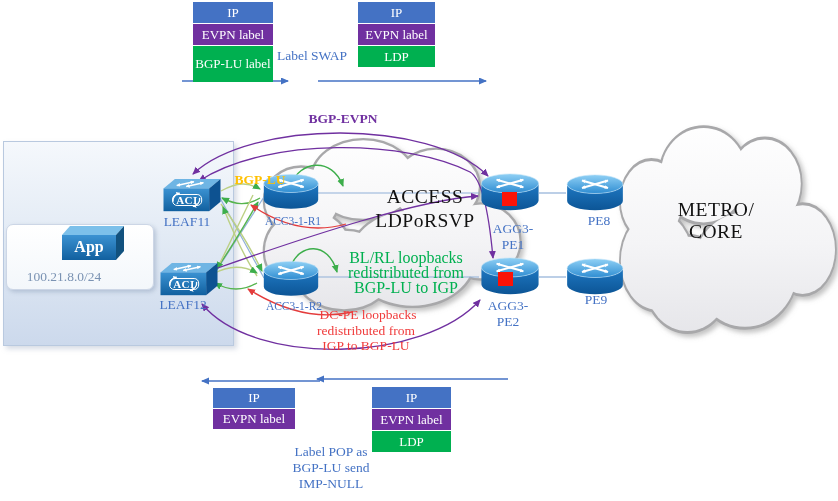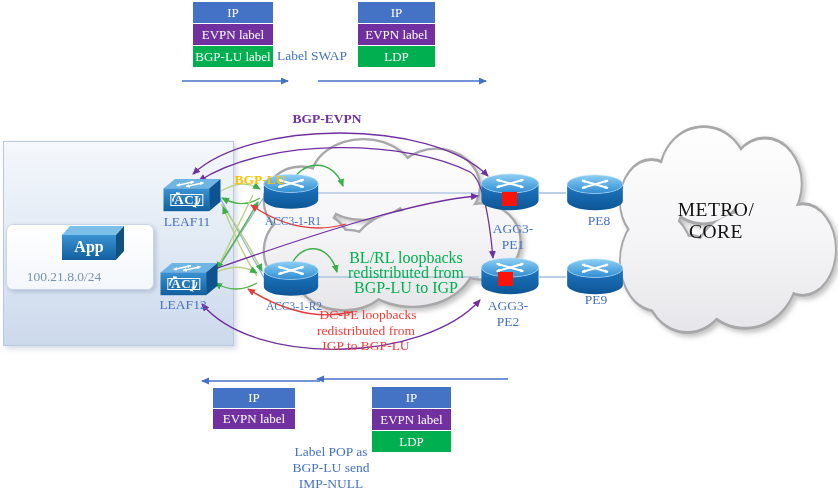--- a/index.html
+++ b/index.html
@@ -14,24 +14,24 @@
   svg#art{position:absolute;left:0;top:0;z-index:2;}
   #textlayer{position:absolute;left:0;top:0;width:718px;height:501px;z-index:3;pointer-events:none;text-align:right;}
   .lbl{position:absolute;transform:translate(-50%,-50%);white-space:nowrap;line-height:1.05;}
   .node-lbl{font-size:13.5px;color:#4472C4;}
   .small-lbl{font-size:11.5px;color:#4472C4;}
   .cloud-lbl{font-size:19.5px;color:#111;letter-spacing:.5px;}
   .green-lbl{font-size:16px;color:#00B050;}
   .red-lbl{font-size:13.5px;color:#F03B3B;}
   .blue-lbl{font-size:13.5px;color:#4472C4;}
   .gold-lbl{font-size:13.5px;font-weight:700;color:#FFC000;}
-  .purple-lbl{font-size:13.5px;font-weight:700;color:#7030A0;}
+  .purple-lbl{font-size:13.5px;font-weight:700;color:#7030A0;margin-left:16px;}
   .white-bold{font-size:16px;font-weight:700;color:#fff;}
-  .aci-badge{font-size:13px;font-weight:700;color:#fff;border:1.2px solid #fff;
-             border-radius:0;padding:0 3px;letter-spacing:.5px;line-height:10px;}
+  .aci-badge{font-size:11px;font-weight:700;color:#fff;border:1.2px solid #fff;
+             border-radius:5px;padding:0 3px;letter-spacing:.5px;line-height:10px;}
   .stack{position:absolute;z-index:3;}
   .stack .row{color:#fff;font-size:13px;text-align:center;margin-bottom:1px;
               display:flex;align-items:center;justify-content:center;}
   .row-blue{background:#4472C4;}
   .row-purple{background:#7030A0;}
   .row-green{background:#00B050;}
 </style>
 </head>
 <body>
 
@@ -197,21 +197,21 @@
     <use href="#router" x="565" y="174" width="60" height="39"></use>
     <use href="#router" x="565" y="258" width="60" height="39"></use>
 
     <rect x="502" y="192" width="15" height="14" fill="#FB1307"></rect>
     <rect x="498" y="272" width="15" height="14" fill="#FB1307"></rect>
   </svg>
 
   <div class="stack" style="left:193px;top:2px;width:80px;">
     <div class="row row-blue" style="height:21px;">IP</div>
     <div class="row row-purple" style="height:21px;">EVPN label</div>
-    <div class="row row-green" style="height:21px;">BGP-LU label</div>
+    <div class="row row-green" style="height:36px;">BGP-LU label</div>
   </div>
   <div class="stack" style="left:358px;top:2px;width:77px;">
     <div class="row row-blue" style="height:21px;">IP</div>
     <div class="row row-purple" style="height:21px;">EVPN label</div>
     <div class="row row-green" style="height:21px;">LDP</div>
   </div>
   <div class="stack" style="left:213px;top:388px;width:82px;">
     <div class="row row-blue" style="height:20px;">IP</div>
     <div class="row row-purple" style="height:20px;">EVPN label</div>
   </div>
@@ -219,20 +219,22 @@
     <div class="row row-blue" style="height:21px;">IP</div>
     <div class="row row-purple" style="height:21px;">EVPN label</div>
     <div class="row row-green" style="height:21px;">LDP</div>
   </div>
 
   <div id="textlayer">
     <span class="lbl blue-lbl" style="left:312px;top:56px;">Label SWAP</span>
     <span class="lbl purple-lbl" style="left:327px;top:119px;">BGP-EVPN</span>
     <span class="lbl gold-lbl" style="left:260px;top:180px;">BGP-LU</span>
 
+    <span class="lbl cloud-lbl" style="left:425px;top:197px;">ACCESS</span>
+    <span class="lbl cloud-lbl" style="left:425px;top:221px;">LDPoRSVP</span>
     <span class="lbl cloud-lbl" style="left:716px;top:210px;">METRO/</span>
     <span class="lbl cloud-lbl" style="left:716px;top:232px;">CORE</span>
 
     <span class="lbl white-bold" style="left:89px;top:247px;">App</span>
     <span class="lbl blue-lbl" style="left:64px;top:277px;color:#7B93B3;">100.21.8.0/24</span>
 
     <span class="lbl aci-badge" style="left:187px;top:200px;">ACI</span>
     <span class="lbl aci-badge" style="left:184px;top:284px;">ACI</span>
 
     <span class="lbl node-lbl" style="left:187px;top:222px;">LEAF11</span>

